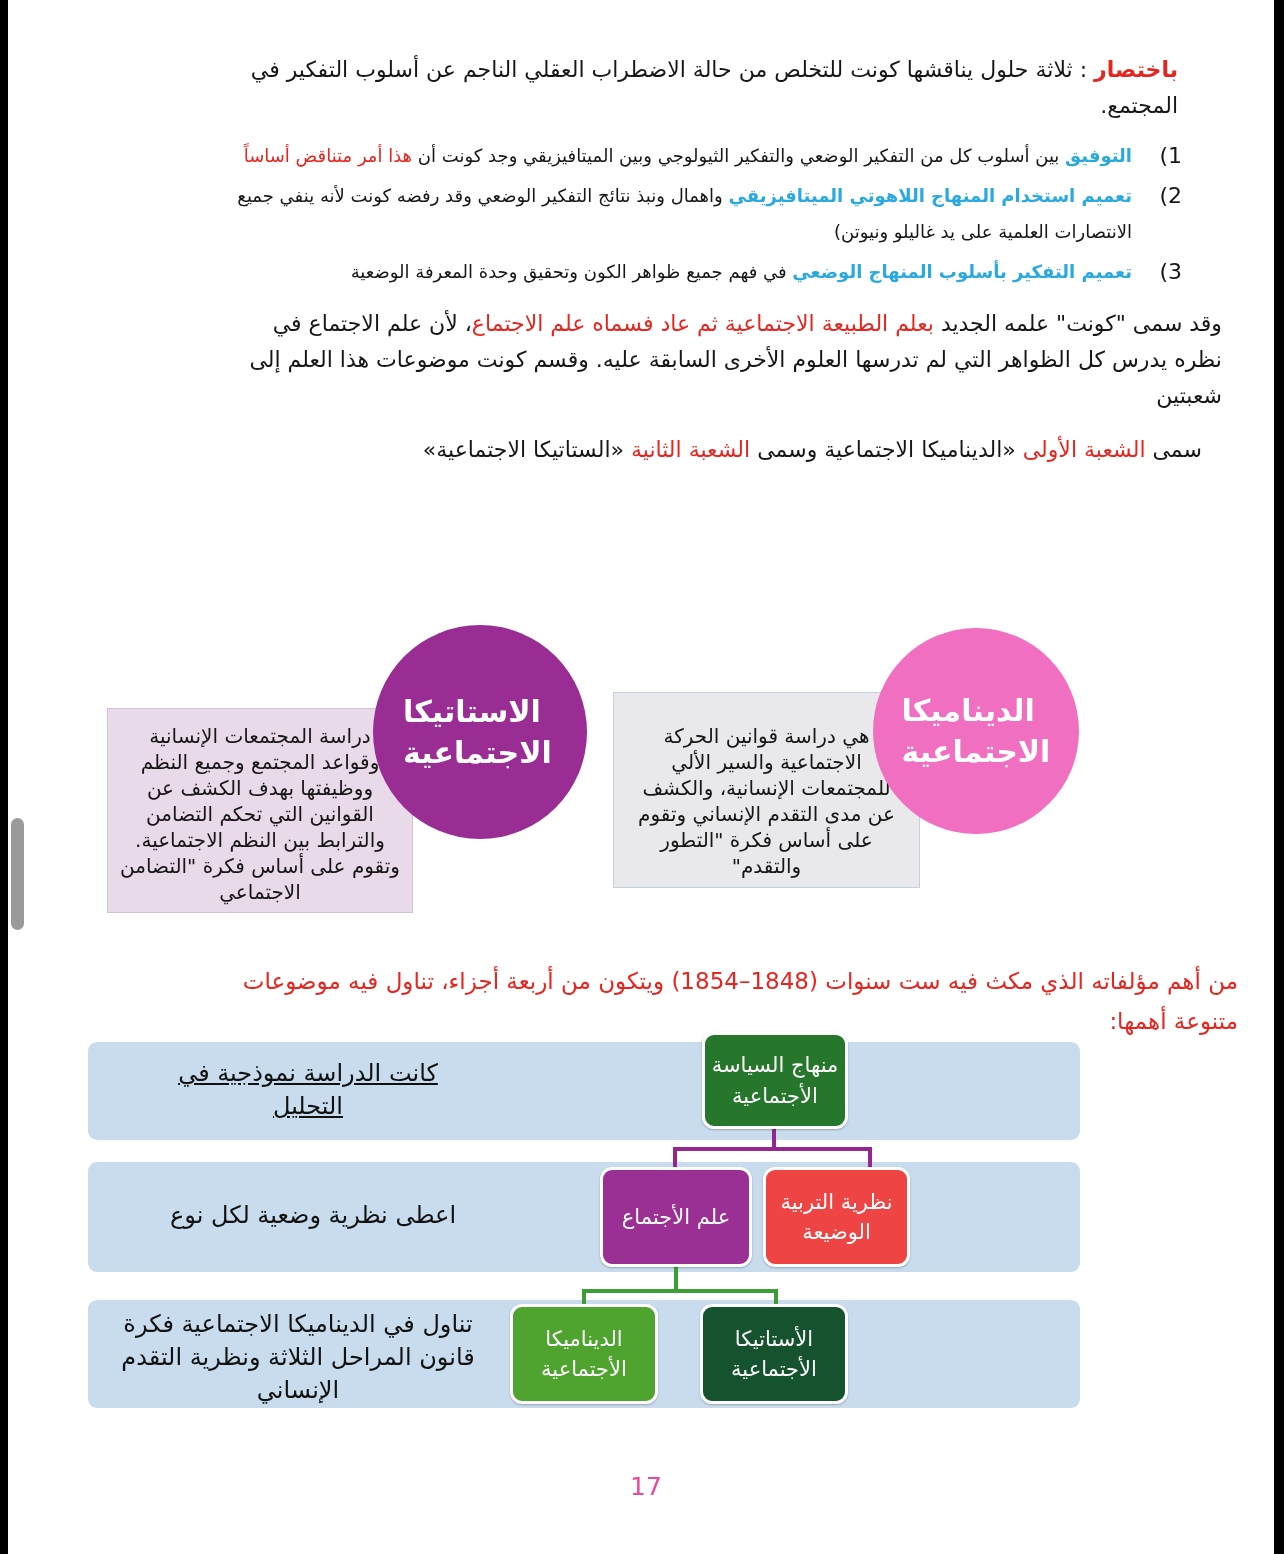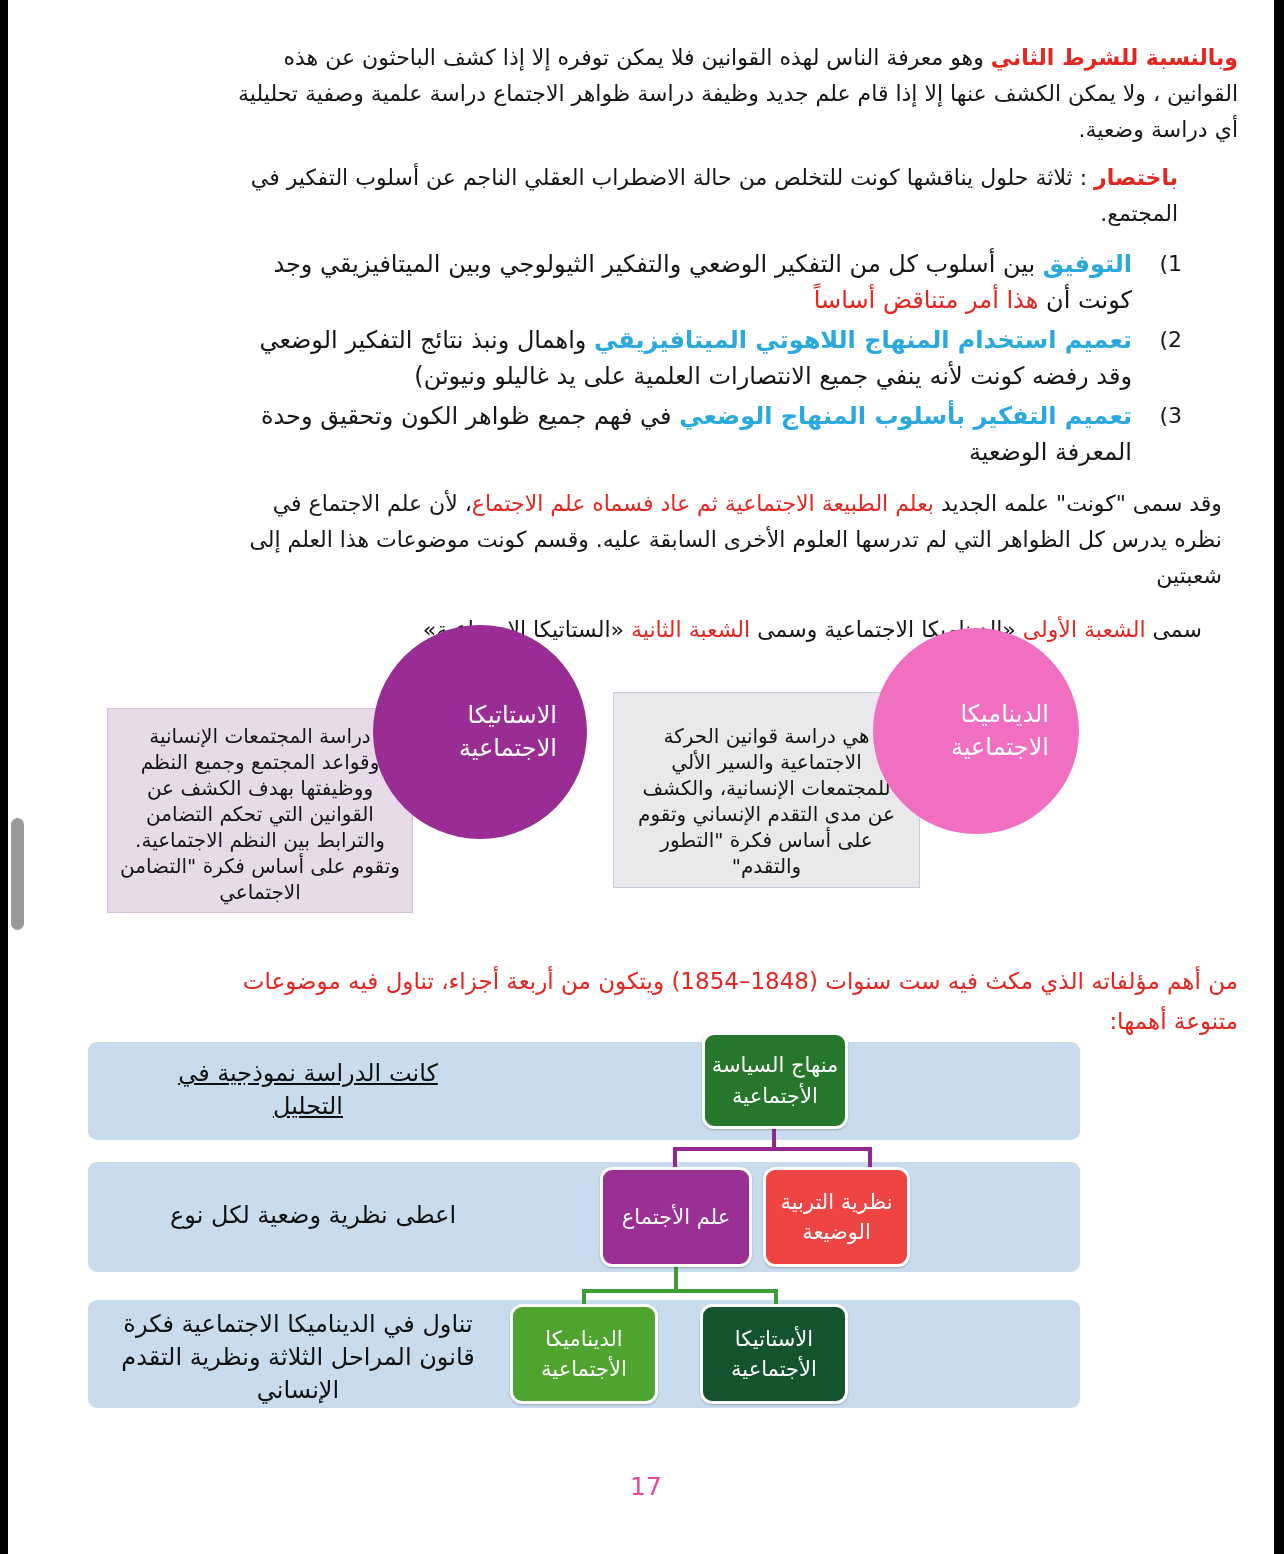--- a/index.html
+++ b/index.html
@@ -17,36 +17,36 @@
   .text-block{position:absolute;top:40px;right:46px;width:1032px;direction:rtl;}
   .para{font-size:22px;line-height:36px;text-align:right;margin:0;}
   .lead-red{color:#e6251f;font-weight:bold;}
   .red{color:#e6251f;}
   .blue{color:#2aa9e0;font-weight:bold;}
   .p1{width:1016px;}
   .p2{margin-top:12px;margin-right:60px;}
   .list{margin-top:14px;margin-right:56px;}
   .list-item{display:flex;direction:rtl;margin-bottom:4px;}
   .list-num{width:50px;flex:0 0 50px;font-size:22px;line-height:36px;}
-  .list-text{width:900px;font-size:24px;line-height:36px;text-align:right;}
+  .list-text{width:900px;font-size:18px;line-height:36px;text-align:right;}
   .p3{margin-top:14px;margin-right:46px;}
   .p4{margin-top:16px;margin-right:16px;width:1000px;}
   .p5{margin-top:18px;margin-right:36px;}
 
   
   .figure{position:absolute;top:632px;left:8px;width:1266px;height:300px;direction:rtl;}
   .note-box{position:absolute;box-sizing:border-box;text-align:center;
     font-size:20px;line-height:26px;direction:rtl;}
   .note-box.statics{left:99px;top:76px;width:306px;height:205px;background:#e9daea;
     border:1px solid #d5bfd6;padding:14px 10px 8px;}
   .note-box.dynamics{left:605px;top:60px;width:307px;height:196px;background:#e9e9eb;
     border:1px solid #c4d1dc;padding:30px 12px 8px;}
   .bubble{position:absolute;border-radius:50%;display:flex;align-items:center;
-    justify-content:center;color:#fff;font-size:24px;line-height:1.38;
-    text-align:right;padding:0 30px;box-sizing:border-box;}
+    justify-content:center;color:#fff;font-size:30px;line-height:1.38;
+    text-align:left;padding:0 30px;box-sizing:border-box;font-weight:bold;}
   .bubble.statics{left:365px;top:-7px;width:214px;height:214px;background:#9a2d94;}
   .bubble.dynamics{left:865px;top:-4px;width:206px;height:206px;background:#f06fc1;}
 
   
   .works-note{position:absolute;top:938px;right:46px;width:1030px;direction:rtl;
     color:#e6251f;font-size:23px;line-height:40px;text-align:right;}
 
   
   .diagram{position:absolute;top:1032px;left:88px;width:995px;height:390px;direction:rtl;}
   .drow{position:absolute;left:0;width:992px;background:#c8dcee;border-radius:9px;}
@@ -83,21 +83,20 @@
     font-size:25px;color:#ec4899;}
 </style>
 </head>
 <body>
 
 <div class="edge-strip left"></div>
 <div class="edge-strip right"></div>
 <div class="scroll-pill"></div>
 
 <div class="text-block">
-  <p class="para p1"><span class="lead-red">وبالنسبة للشرط الثاني</span><span> وهو معرفة الناس لهذه القوانين فلا يمكن توفره إلا إذا كشف الباحثون عن هذه القوانين ، ولا يمكن الكشف عنها إلا إذا قام علم جديد وظيفة دراسة ظواهر الاجتماع دراسة علمية وصفية تحليلية أي دراسة وضعية.</span></p>
 
   <p class="para p2"><span class="lead-red">باختصار</span><span> : ثلاثة حلول يناقشها كونت للتخلص من حالة الاضطراب العقلي الناجم عن أسلوب التفكير في المجتمع.</span></p>
 
   <div class="list">
     <div class="list-item">
       <span class="list-num">1)</span>
       <span class="list-text"><span class="blue">التوفيق</span><span> بين أسلوب كل من التفكير الوضعي والتفكير الثيولوجي وبين الميتافيزيقي وجد كونت أن </span><span class="red">هذا أمر متناقض أساساً</span></span>
     </div>
     <div class="list-item">
       <span class="list-num">2)</span>

